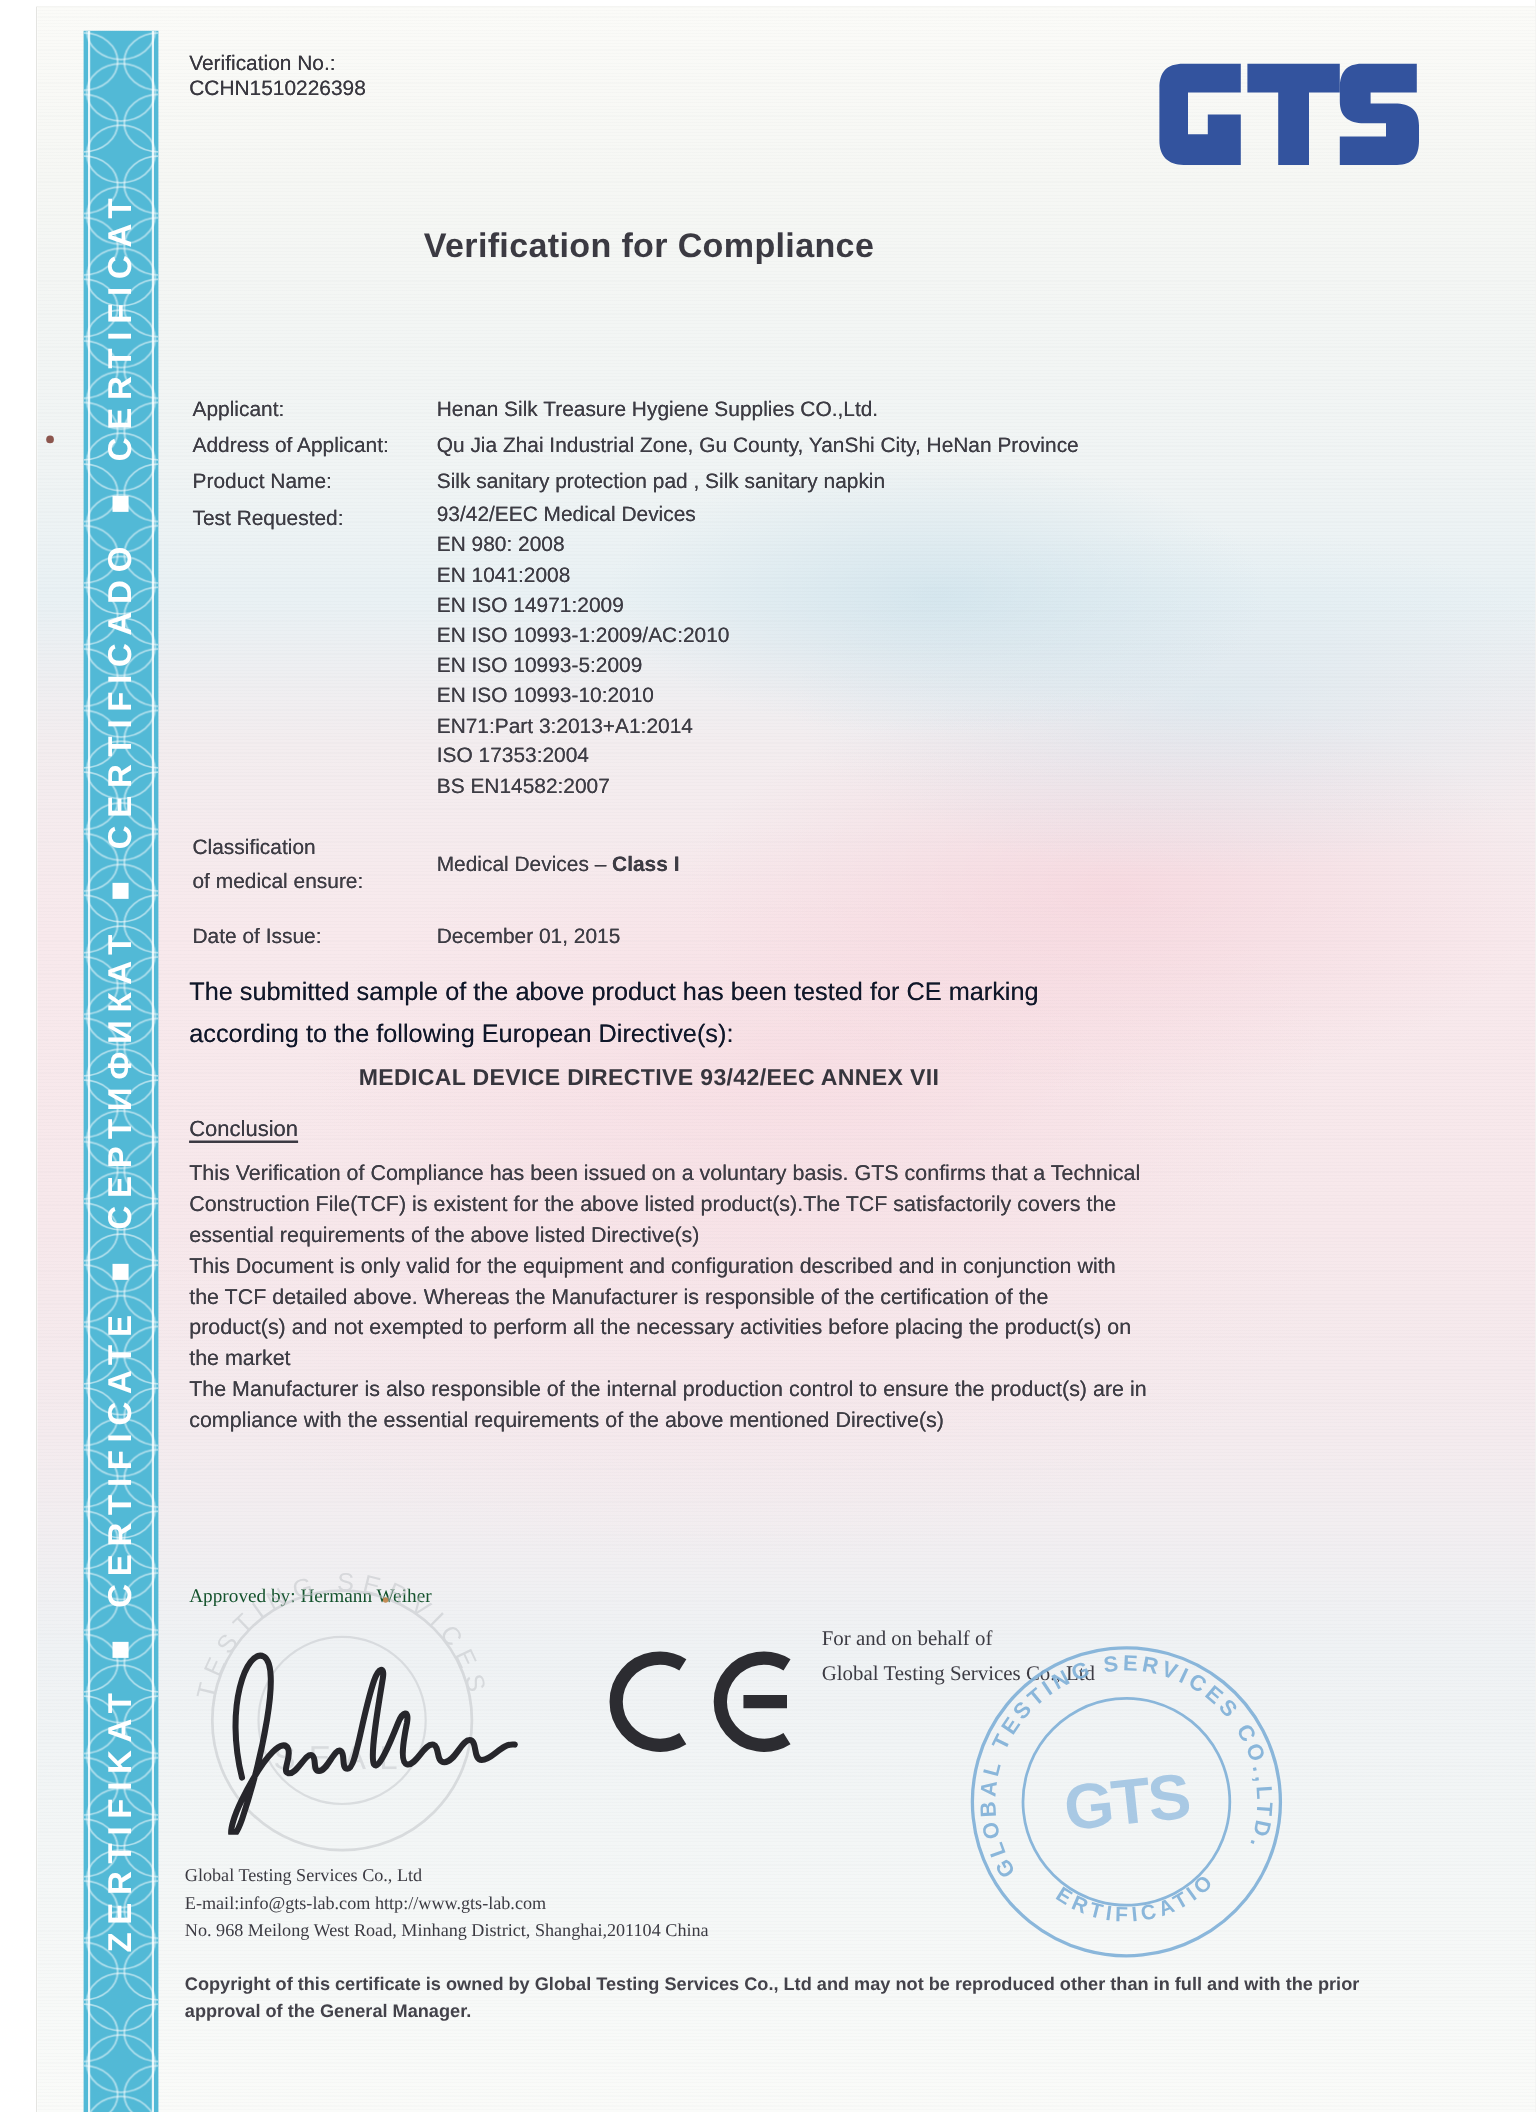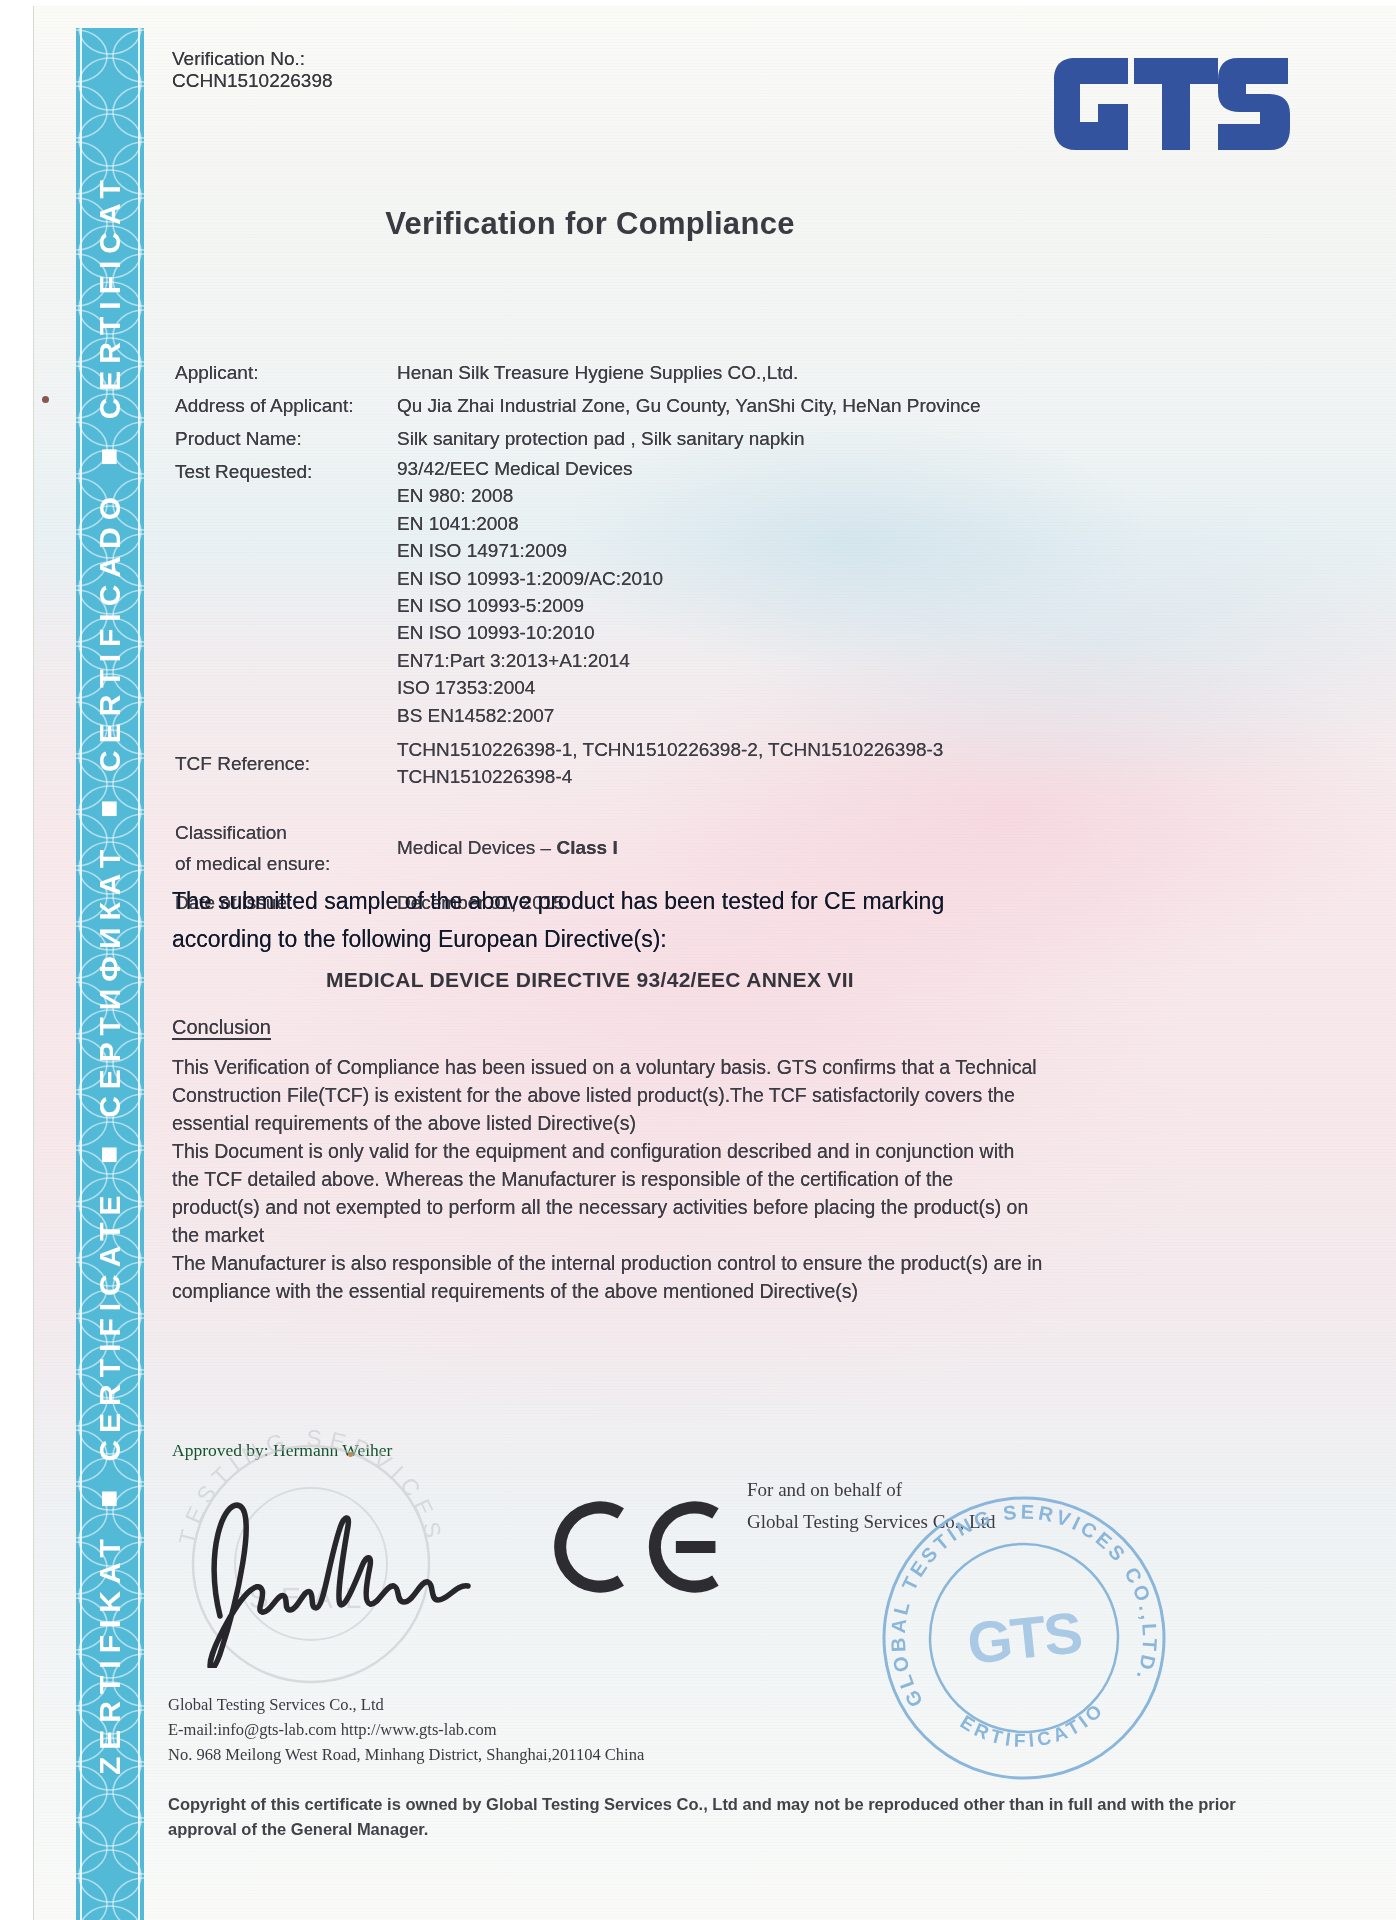--- a/index.html
+++ b/index.html
@@ -65,21 +65,21 @@
   .drow .dlabel{width:222px; flex:none;}
   .drow .dvalue{flex:1;}
   .drow.tests{line-height:33px;}
   .tests .dvalue div{line-height:27.4px;}
   .drow.tcf{margin-top:7px; align-items:center;}
   .tcf .dvalue div{line-height:27.4px;}
   .drow.classif{margin-top:26px; align-items:center;}
   .classif .dlabel{line-height:31px;}
   .classif .dvalue{line-height:27px;}
   .classif .bold{font-weight:bold;}
-  .drow.date{margin-top:7px;}
+  .drow.date{margin-top:18px;}
   
   .intro{position:absolute; left:172px; top:882px; width:860px; font-size:23px; line-height:38px; color:#0f172a; text-shadow:0 0 .5px #4a4950;}
   .directive{position:absolute; left:160px; width:860px; top:968px; text-align:center; font-size:21px; font-weight:bold; color:#36353d; letter-spacing:.3px;}
   .concl-head{position:absolute; left:172px; top:1016px; font-size:20px; color:#3a3942; text-decoration:underline; text-underline-offset:4px; text-shadow:0 0 .5px #4a4950;}
   .concl{position:absolute; left:172px; top:1053px; width:872px; font-size:19.5px; color:#3d3c44; text-shadow:0 0 .5px #4a4950;}
   .concl div{line-height:28px;}
   
   .approved{position:absolute; left:172px; top:1440px; font-family:"Liberation Serif", serif; font-size:17.5px; color:#14532d;}
   .behalf{position:absolute; left:747px; top:1474px; font-family:"Liberation Serif", serif; font-size:19px; line-height:32px; color:#3c3b43;}
   .emboss{position:absolute; left:175px; top:1428px; opacity:.55;}
@@ -156,27 +156,20 @@
           <div>EN 1041:2008</div>
           <div>EN ISO 14971:2009</div>
           <div>EN ISO 10993-1:2009/AC:2010</div>
           <div>EN ISO 10993-5:2009</div>
           <div>EN ISO 10993-10:2010</div>
           <div>EN71:Part 3:2013+A1:2014</div>
           <div>ISO 17353:2004</div>
           <div>BS EN14582:2007</div>
         </span>
     </div>
-    <div class="drow tcf">
-      <span class="dlabel">TCF Reference:</span>
-      <span class="dvalue">
-          <div>TCHN1510226398-1, TCHN1510226398-2, TCHN1510226398-3</div>
-          <div>TCHN1510226398-4</div>
-        </span>
-    </div>
     <div class="drow classif">
       <span class="dlabel">
         <div>Classification</div>
         <div>of medical ensure:</div>
       </span>
       <span class="dvalue">
         <span>Medical Devices – </span><span class="bold">Class I</span>
       </span>
     </div>
     <div class="drow date">

